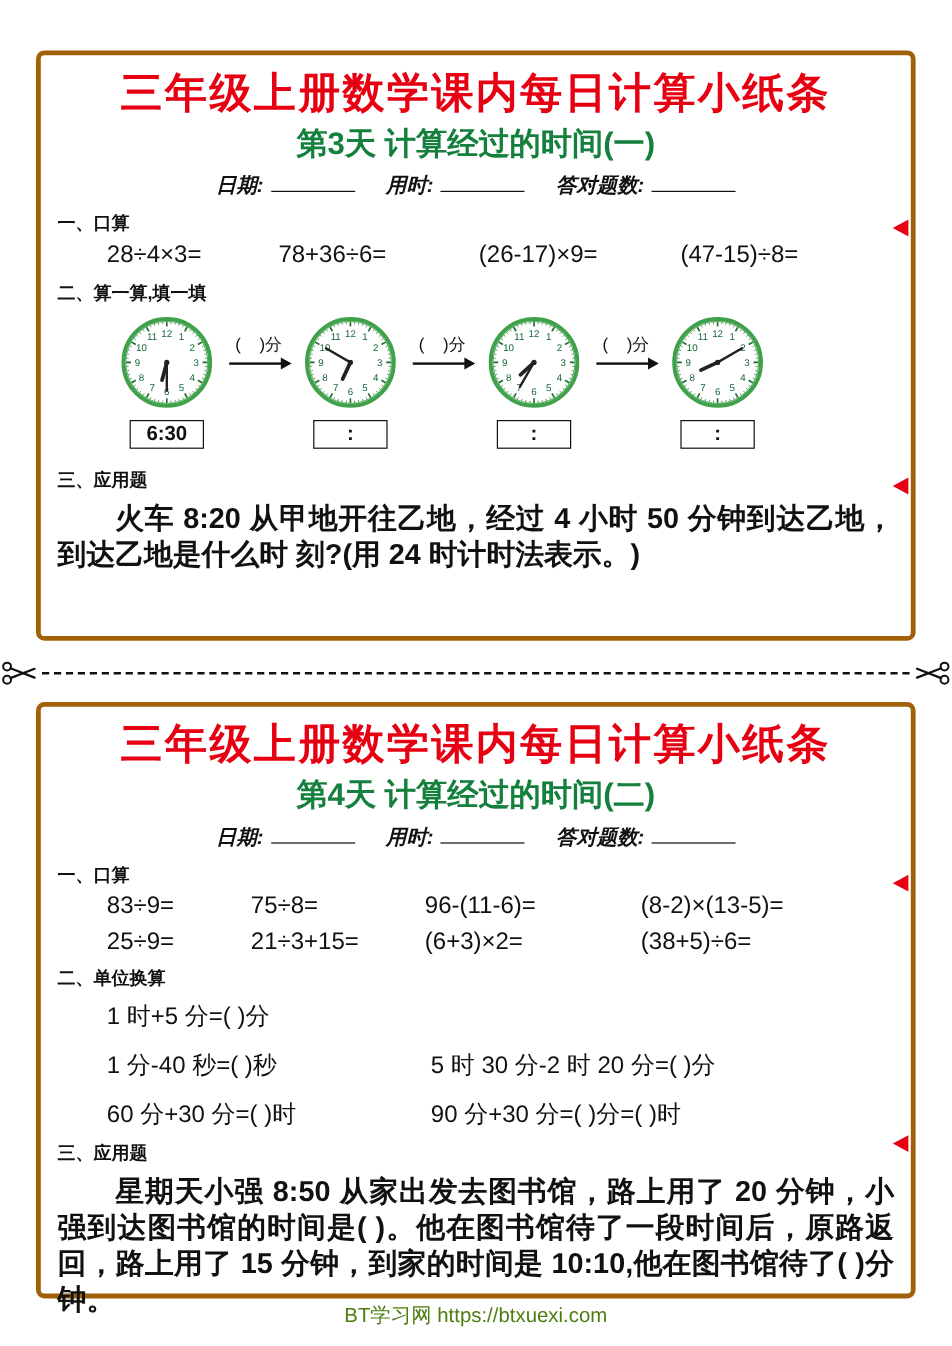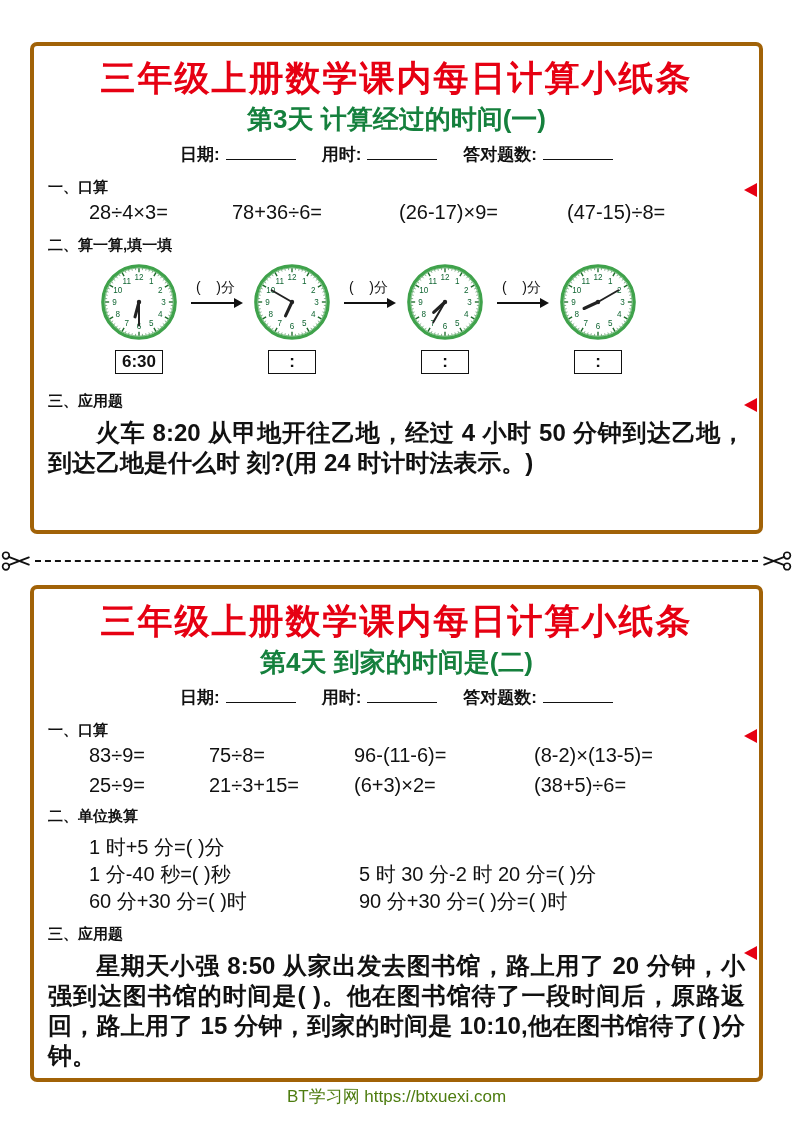--- a/index.html
+++ b/index.html
@@ -6,46 +6,46 @@
   body { background:#fff; font-family:"Liberation Sans","DejaVu Sans",sans-serif; color:#111; }
   .page { position:relative; width:793px; height:1122px; background:#fff; margin:0 auto; overflow:hidden; }
 
   .sheet { position:absolute; left:30px; width:733px; border:4px solid #a16207; border-radius:7px; padding:8px 14px 0; background:#fff; }
   .sheet1 { top:42px; height:492px; }
   .sheet2 { top:585px; height:497px; }
 
   .title { text-align:center; color:#e60012; font-weight:900; font-size:35px; letter-spacing:2px; line-height:44px; margin-top:2px; }
   .subtitle { text-align:center; color:#15803d; font-weight:bold; font-size:26px; line-height:34px; margin-top:2px; }
 
-  .meta { text-align:center; font-size:17px; line-height:22px; margin-top:8px; }
+  .meta { text-align:center; font-size:17px; line-height:22px; margin-top:8px;font-style:italic; }
   .meta .lbl { font-weight:bold; }
   .blank { display:inline-block; width:70px; height:15px; border-bottom:1.5px solid #111; margin:0 26px 0 6px; vertical-align:baseline; }
   .blank.last { margin-right:0; }
 
   .h { font-weight:bold; font-size:15px; line-height:26px; margin-top:8px; }
   .h.mt14 { margin-top:14px; }
   .h.mt6 { margin-top:6px; }
 
   .oral-row { display:grid; font-size:20px; line-height:24px; margin-top:0; padding-left:41px; }
   .oral-row.g1 { grid-template-columns:143px 167px 168px 1fr; }
   .oral-row.g2 { grid-template-columns:120px 145px 180px 1fr; }
   .oral-row.mt6 { margin-top:6px; }
 
   .clock-row { display:flex; align-items:flex-start; padding-left:43px; margin-top:6px; }
   .clock-group { width:96px; display:flex; flex-direction:column; align-items:center; }
   .clock { width:76px; height:76px; }
-  .answer-box { margin-top:10px; width:48px; height:24px; border:1.5px solid #111; display:flex; align-items:center; justify-content:center; font-size:17px; font-weight:bold; background:#fff; }
+  .answer-box { margin-top:10px; width:62px; height:24px; border:1.5px solid #111; display:flex; align-items:center; justify-content:center; font-size:17px; font-weight:bold; background:#fff; }
   .arrow-group { width:57px; display:flex; flex-direction:column; align-items:center; padding-top:14px; }
   .arrow-label { font-size:14px; line-height:18px; white-space:pre; }
   .arrow-line { position:relative; margin-top:6px; width:50px; height:2px; background:#111; }
   .arrow-line::after { content:''; position:absolute; right:-2px; top:-4px; width:0; height:0; border-left:9px solid #111; border-top:5px solid transparent; border-bottom:5px solid transparent; }
 
   .para { font-size:24px; line-height:30px; margin-top:4px; text-indent:2em; text-align:justify;font-weight:bold; }
 
-  .conv-row { display:grid; grid-template-columns:270px 1fr; font-size:20px; line-height:24px; margin-top:3px; padding-left:41px; }
+  .conv-row { display:grid; grid-template-columns:270px 1fr; font-size:20px; line-height:24px; margin-top:17px; padding-left:41px; }
   .conv-row.first { margin-top:6px; }
 
   .flag { position:absolute; right:2px; width:0; height:0; border-top:7px solid transparent; border-bottom:7px solid transparent; border-right:13px solid #e60012; }
   .sheet1 .fa { top:137px; } .sheet1 .fb { top:352px; }
   .sheet2 .fa { top:140px; } .sheet2 .fb { top:357px; }
 
   .cutline { position:absolute; top:550px; left:0; width:793px; height:22px; display:flex; align-items:center; }
   .cutline .dash { flex:1; border-top:2px dashed #111; height:0; margin:0 3px; }
   .scissors { display:inline-flex; }
   .scissors.flip { transform:scaleX(-1); }
@@ -439,21 +439,21 @@
         <circle cx="6" cy="6" r="3.6" fill="none" stroke="#111" stroke-width="1.8"></circle>
         <circle cx="6" cy="18" r="3.6" fill="none" stroke="#111" stroke-width="1.8"></circle>
         <path d="M9 7.5 L31 16" stroke="#111" stroke-width="2" stroke-linecap="round"></path>
         <path d="M9 16.5 L31 8" stroke="#111" stroke-width="2" stroke-linecap="round"></path>
       </svg>
     </span>
   </div>
 
   <section class="sheet sheet2">
     <h1 class="title">三年级上册数学课内每日计算小纸条</h1>
-    <h2 class="subtitle">第4天 到家的时间是(二)</h2>
+    <h2 class="subtitle">第4天 计算经过的时间(二)</h2>
 
     <div class="meta">
       <span class="lbl">日期:</span><span class="blank"></span><span class="lbl">用时:</span><span class="blank"></span><span class="lbl">答对题数:</span><span class="blank last"></span>
     </div>
 
     <div class="h">一、口算</div>
     <div class="oral-row g2">
       <span>83÷9=</span>
       <span>75÷8=</span>
       <span>96-(11-6)=</span>

